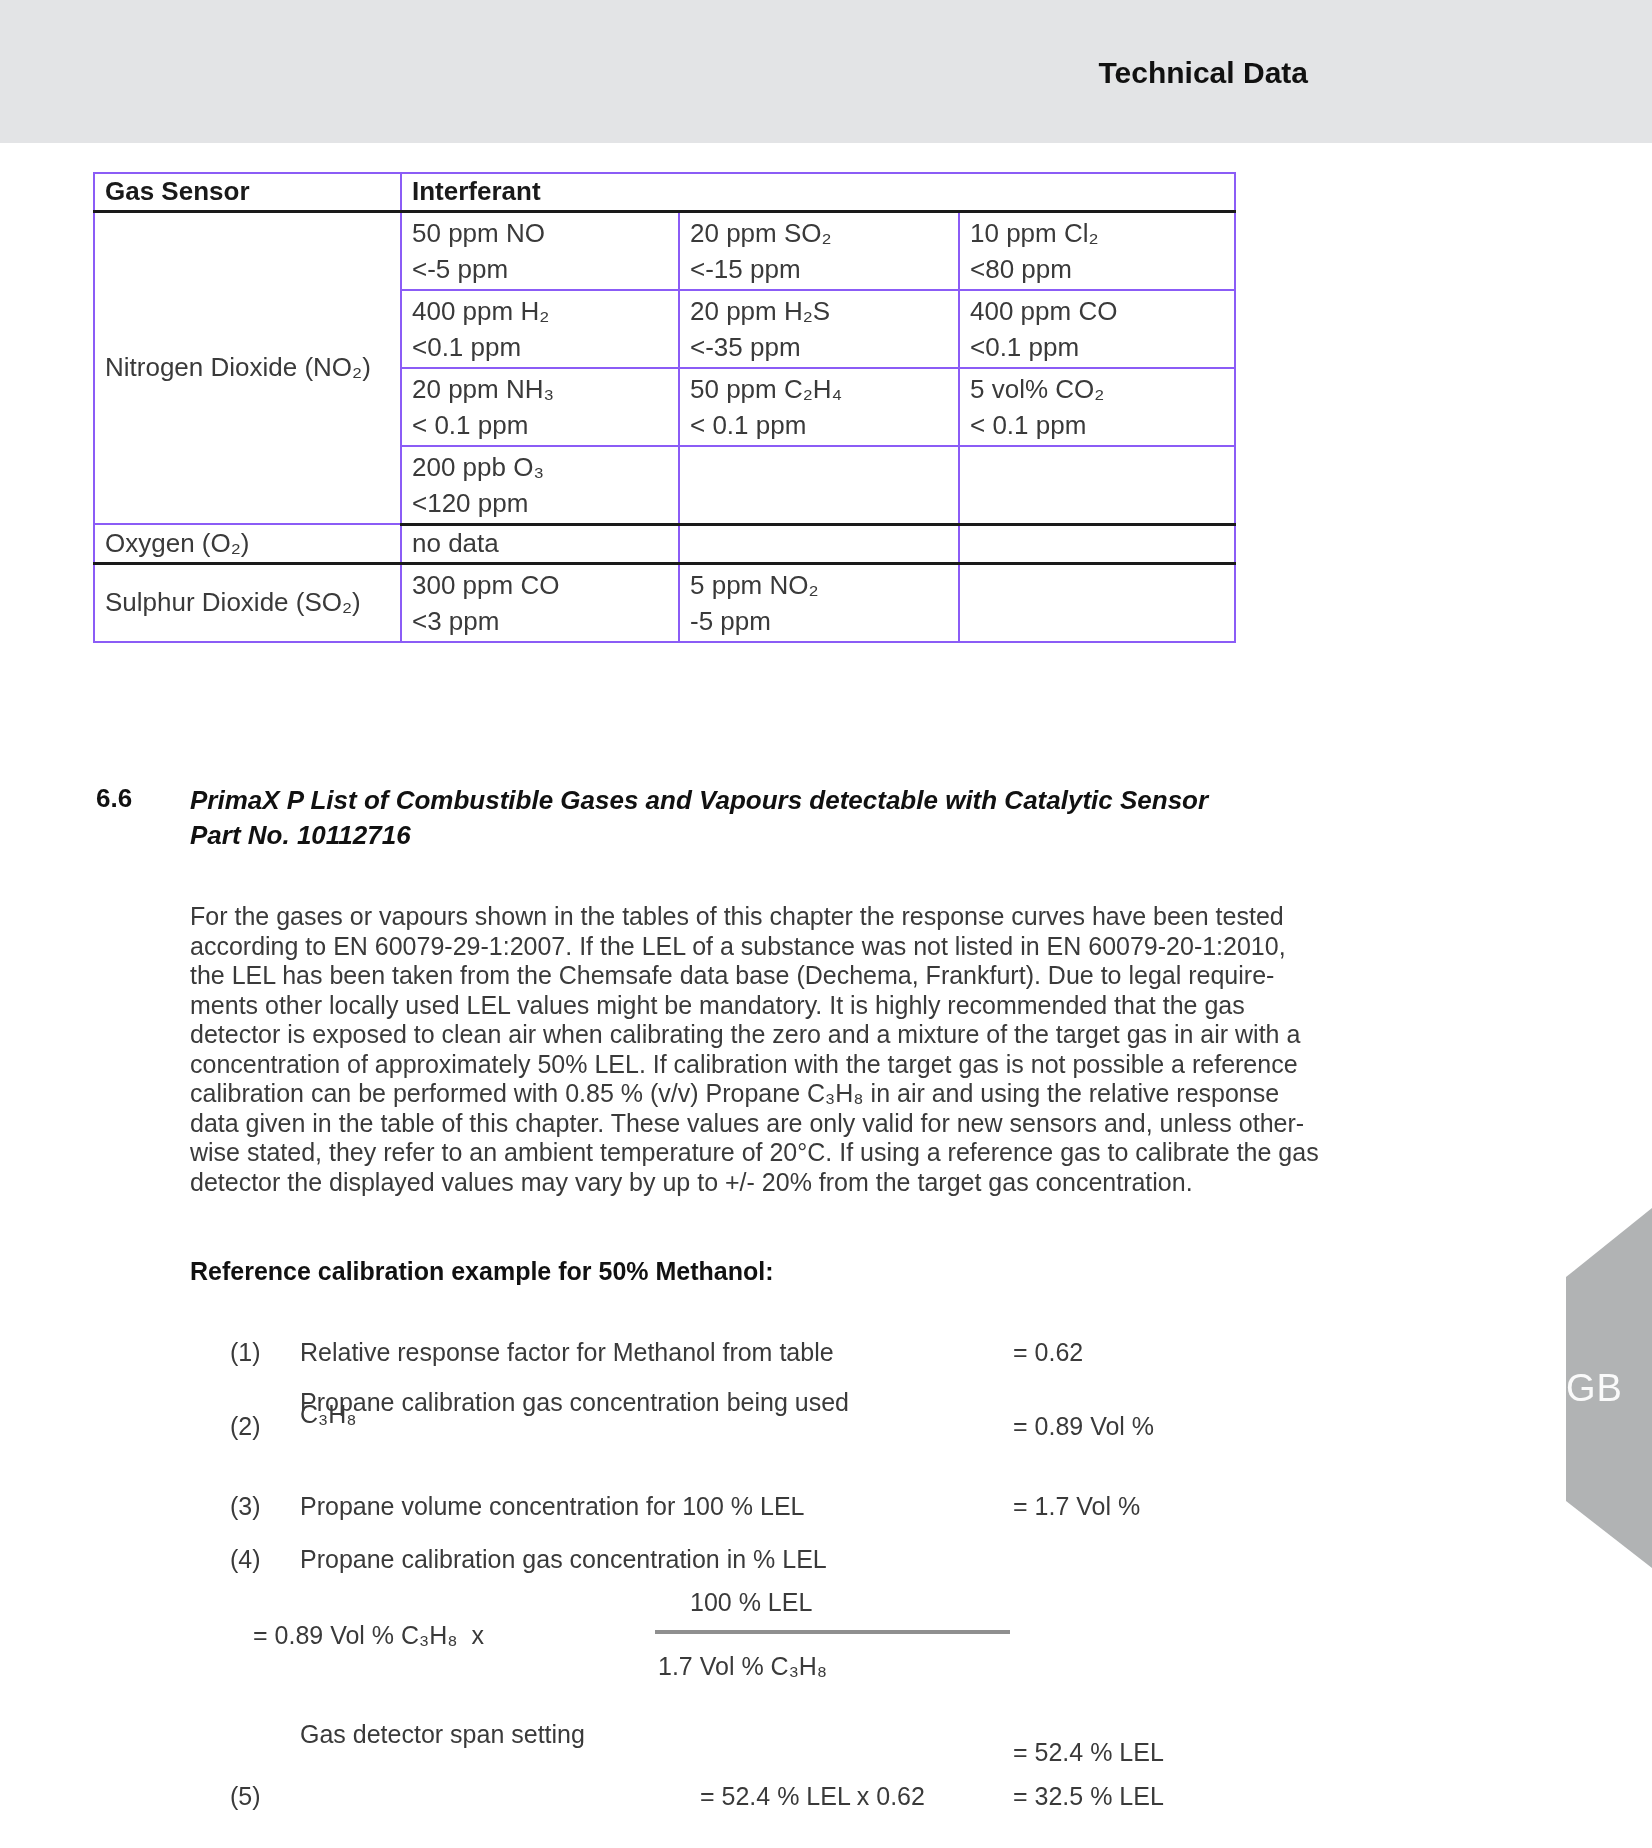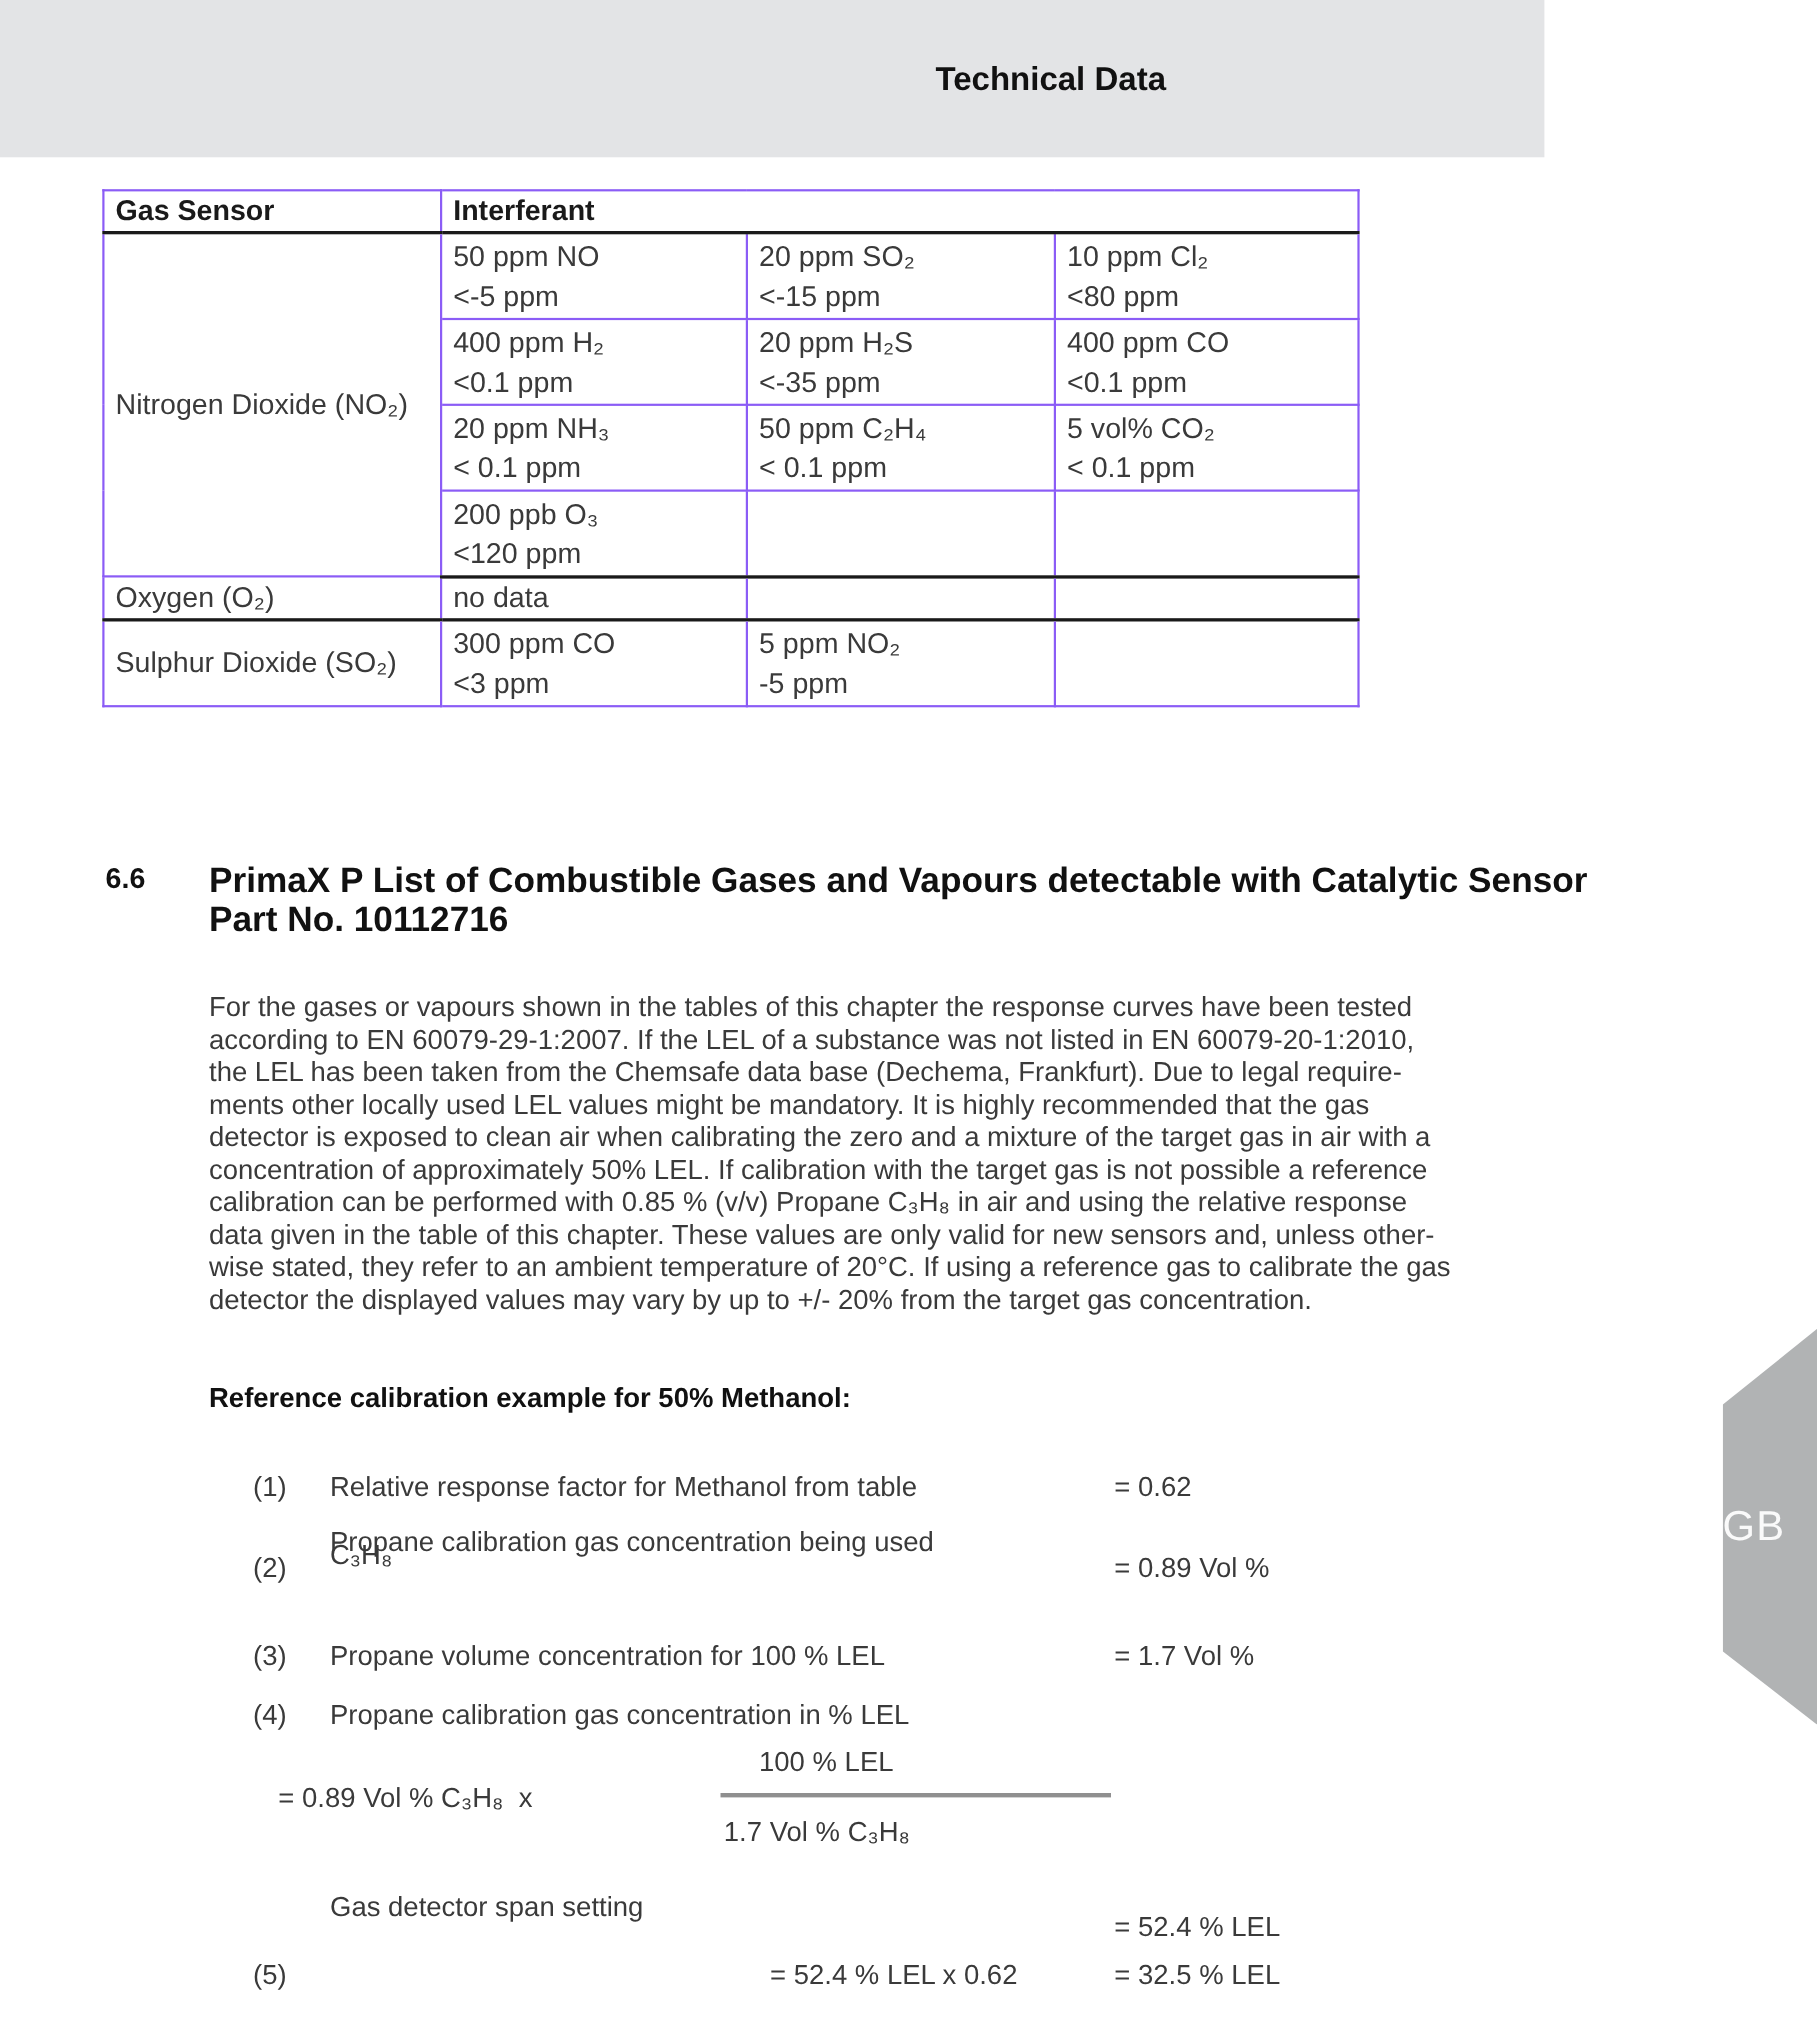--- a/index.html
+++ b/index.html
@@ -1,21 +1,21 @@
 <!DOCTYPE html>
 <html><head>
 <meta charset="utf-8">
 <style>
   html,body{margin:0;padding:0;background:#fff;}
   .page{
     position:relative;width:1652px;height:1848px;background:#ffffff;
     font-family:"Liberation Sans","DejaVu Sans",sans-serif;color:#3a3a3a;overflow:hidden;
   }
   
-  .top-band{position:absolute;left:0;top:0;width:1404px;height:143px;background:#e3e4e6;}
+  .top-band{position:absolute;left:0;top:0;width:1652px;height:143px;background:#e3e4e6;}
   .page-title{position:absolute;top:56px;right:344px;font-size:30px;font-weight:bold;color:#111;}
   
   table.gas-table{
     position:absolute;left:93px;top:172px;width:1141px;
     border-collapse:collapse;table-layout:fixed;
     font-size:26px;color:#3a3a3a;
   }
   .gas-table col.c1{width:307px;} .gas-table col.c2{width:278px;}
   .gas-table col.c3{width:280px;} .gas-table col.c4{width:276px;}
   .gas-table th,.gas-table td{
@@ -23,22 +23,22 @@
     text-align:left;font-weight:normal;overflow:hidden;
   }
   .gas-table th{font-weight:bold;color:#1a1a1a;}
   tr.h38{height:38px;} tr.h77{height:77px;} tr.h39{height:39px;} tr.h78{height:78px;}
   .gas-table tr.head-row th{border-bottom:3px solid #1a1a1a;}
   .gas-table tr.group-end td{border-bottom:3px solid #1a1a1a;}
   .cell-line{line-height:36px;white-space:nowrap;}
   
   .abs{position:absolute;}
   .sec-num{left:96px;top:783px;font-size:26px;font-weight:bold;color:#111;}
-  .sec-title{left:190px;top:783px;width:1360px;font-size:32px;font-weight:bold;color:#111;
-             line-height:35px;white-space:pre-line;}
+  .sec-title{left:190px;top:783px;width:1360px;font-size:26px;font-weight:bold;color:#111;
+             line-height:35px;white-space:pre-line;font-style:italic;}
   .sec-sub{left:190px;top:858px;font-size:25px;font-weight:bold;color:#111;}
   .para{left:190px;top:902px;width:1360px;font-size:25px;line-height:29.5px;white-space:pre-line;}
   .example-heading{left:190px;top:1257px;font-size:25px;font-weight:bold;color:#111;}
   .itm{font-size:25px;white-space:pre;}
   
   .frac-bar{left:655px;top:1630px;width:355px;height:4px;background:#8f8f8f;}
   
   .gb-tab{
     position:absolute;left:1566px;top:1208px;width:86px;height:360px;background:#b1b3b4;
     clip-path:polygon(100% 0,0 19.2%,0 81.4%,100% 100%);

